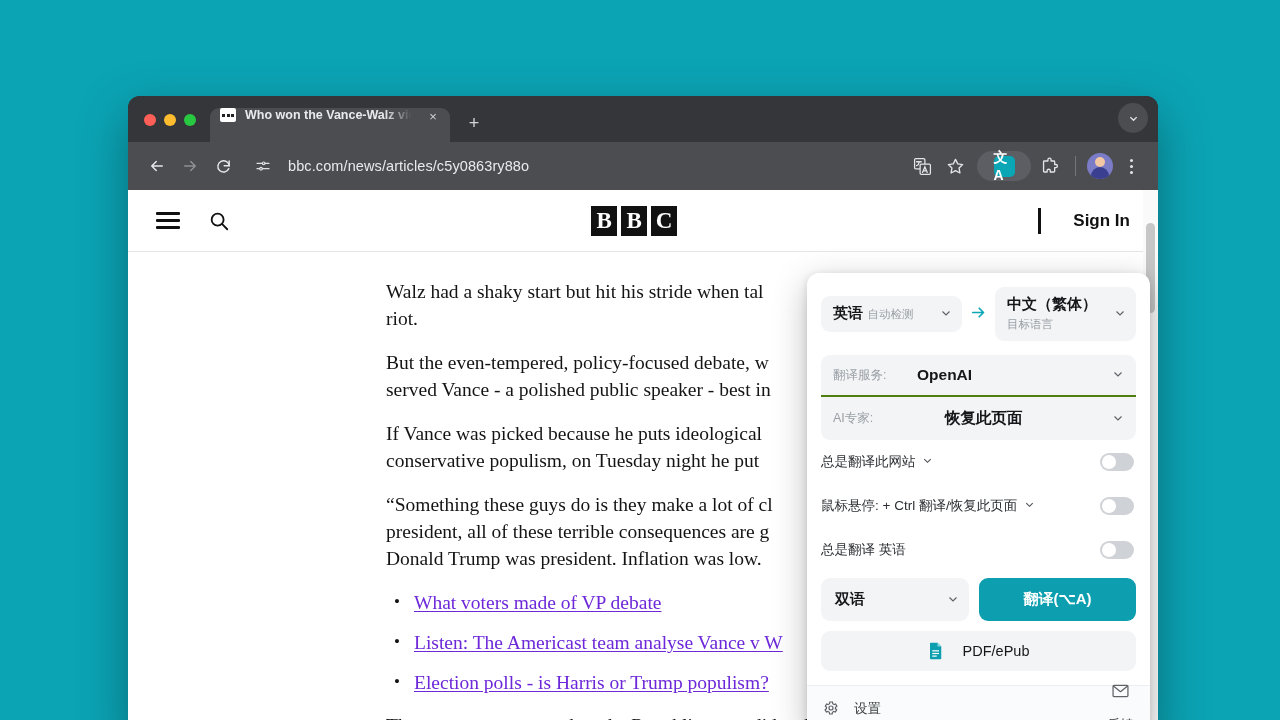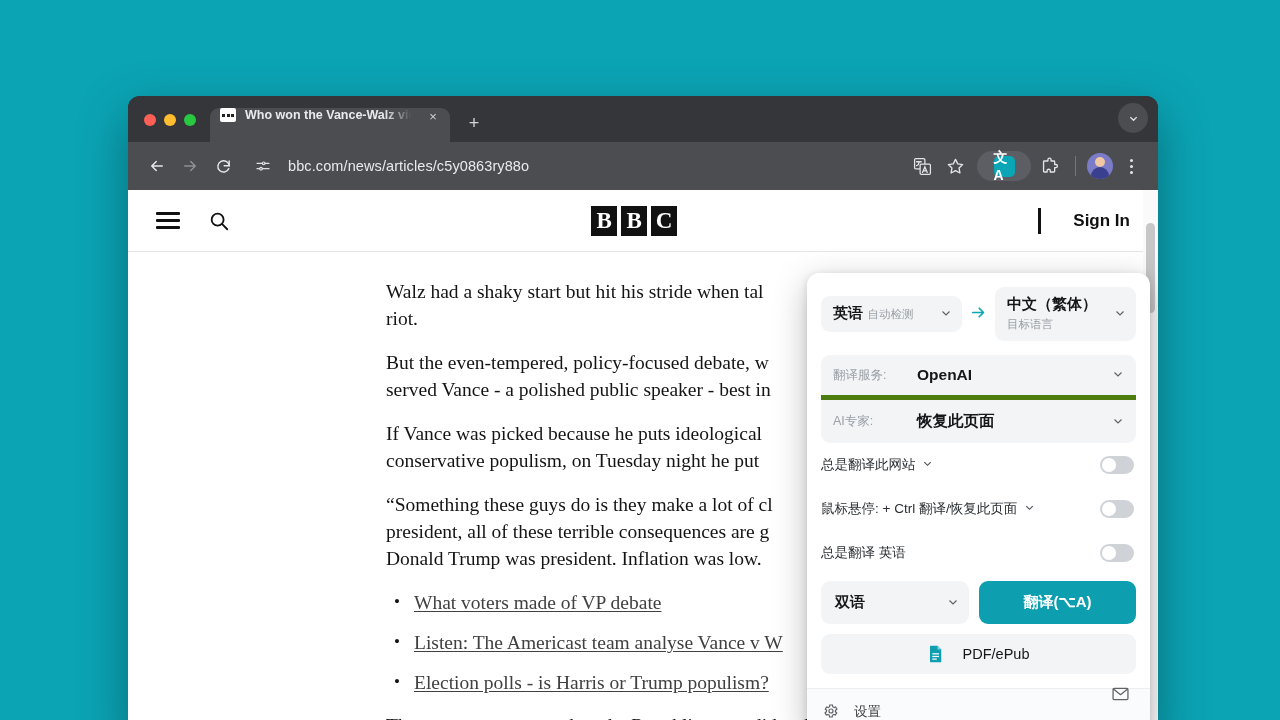--- a/index.html
+++ b/index.html
@@ -198,21 +198,21 @@
     margin-bottom: 13px;
     position: relative;
     padding-left: 28px;
     white-space: nowrap;
   }
   #article li::before {
     content: '\2022';
     position: absolute; left: 8px; top: -1px;
     font-size: 17px;
   }
-  #article li a { color:#404040; text-decoration: underline; text-underline-offset: 2px; }
+  #article li a { color:#6d28d9; text-decoration: underline; text-underline-offset: 2px; }
 
   #page-scrollbar {
     position: absolute; right: 0; top: 0;
     width: 15px; height: 100%;
     background: #fafafa;
   }
   #page-scrollbar-thumb {
     position: absolute; left: 3px; top: 33px;
     width: 9px; height: 90px;
     background: #c7c7c7;
@@ -252,21 +252,21 @@
   #service-card {
     margin-top: 14px;
     background: #f3f4f6;
     border-radius: 9px;
     overflow: hidden;
   }
   .service-row {
     display: flex; align-items: center;
     padding: 11px 12px;
   }
-  .service-row + .service-row { border-top: 5px solid #4d7c0f; }
+  .service-row + .service-row { border-top: 2px solid #4d7c0f; gap: 28px; }
   .service-label { font-size: 12.5px; color: #9aa0a6; width: 84px; flex: none; }
   .service-value { flex: 1; font-size: 15.5px; font-weight: 700; color: #15171a; }
 
   .toggle-row {
     display: flex; align-items: center;
     padding: 13px 2px 13px 0;
   }
   .toggle-label { flex:1; font-size: 13.5px; color: #2b2f33; white-space: nowrap; }
   .toggle-label .chev { font-size: 9px; color:#4a4f55; padding-left: 3px; }
   .toggle {

